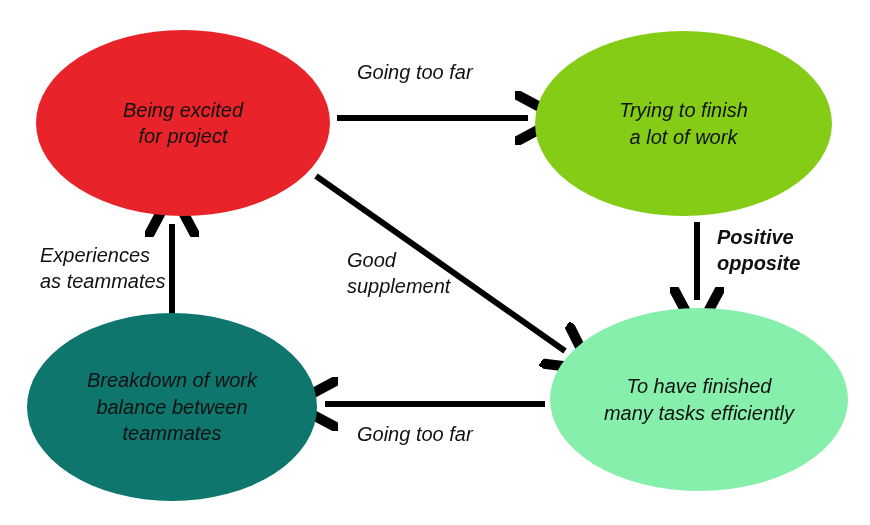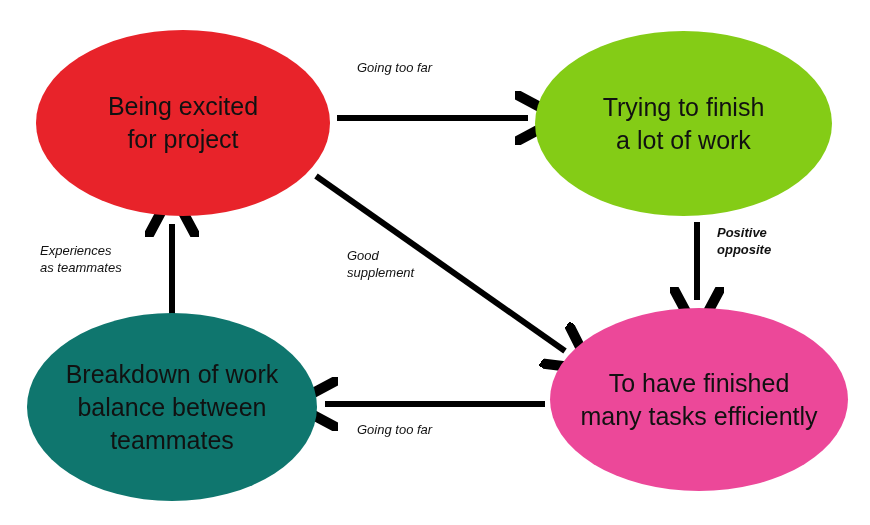--- a/index.html
+++ b/index.html
@@ -29,36 +29,37 @@
   }
   .node {
     position: absolute;
     display: flex;
     align-items: center;
     justify-content: center;
     text-align: center;
     border-radius: 50%;
     color: #111111;
     font-family: "Liberation Sans", sans-serif;
-    font-size: 25px;
+    font-size: 20px;
     line-height: 1.32;
     white-space: pre-line;
     box-sizing: border-box;
     z-index: 2;
+    font-style: italic;
   }
   .node-label {
     display: block;
     white-space: pre-line;
     padding: 0 14px;
   }
   .edge-label {
     position: absolute;
     font-family: "Liberation Sans", sans-serif;
     font-style: italic;
-    font-size: 13px;
+    font-size: 20px;
     line-height: 1.28;
     color: #111111;
     white-space: pre-line;
     z-index: 3;
   }
   
   #node-excited   { left: 36px;  top: 30px;  width: 294px; height: 186px; background: #E8232A; }
   #node-finishing { left: 535px; top: 31px;  width: 297px; height: 185px; background: #2DA84A; }
   #node-breakdown { left: 27px;  top: 313px; width: 290px; height: 188px; background: #FFE800; }
   #node-efficient { left: 550px; top: 308px; width: 298px; height: 183px; background: #3F45CC; }
@@ -101,21 +102,21 @@
     <span class="node-label">Trying to finish
 a lot of work</span>
   </div>
 
   <div class="node" id="node-breakdown" style="background: #0f766e;">
     <span class="node-label">Breakdown of work
 balance between
 teammates</span>
   </div>
 
-  <div class="node" id="node-efficient" style="background: #ec4899;">
+  <div class="node" id="node-efficient" style="background: #86efac;">
     <span class="node-label">To have finished
 many tasks efficiently</span>
   </div>
 
   <div class="edge-label" id="label-going-too-far-top">Going too far</div>
 
   <div class="edge-label" id="label-positive-opposite">Positive
 opposite</div>
 
   <div class="edge-label" id="label-good-supplement">Good

